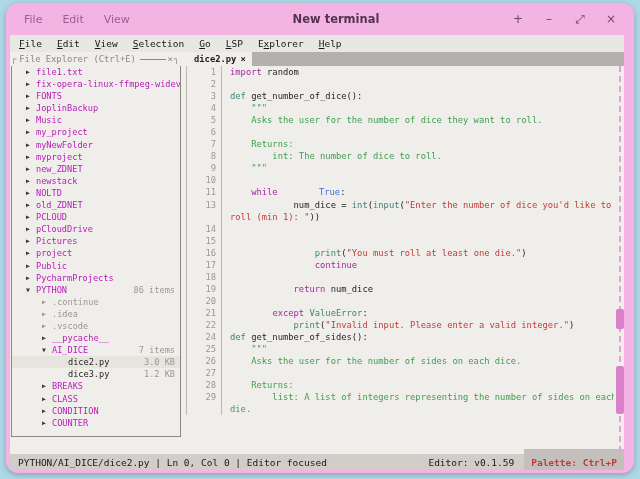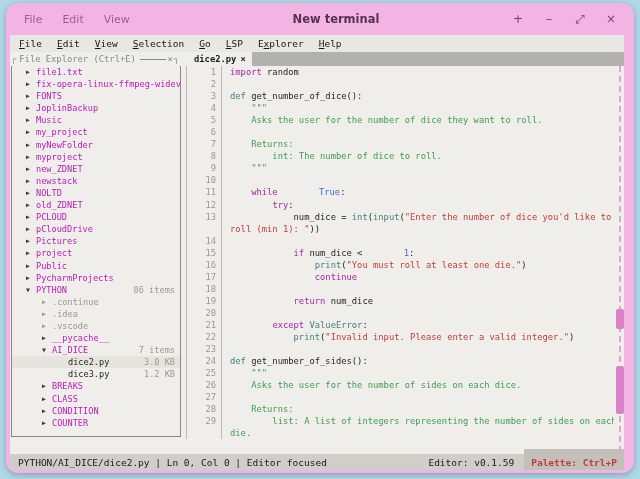--- a/index.html
+++ b/index.html
@@ -280,33 +280,31 @@
             <div class="erow"><span class="gut">2</span><span class="codetxt"></span></div>
             <div class="erow"><span class="gut">3</span><span class="codetxt"><span class="t-b">def</span><span class="t-d"> get_number_of_dice():</span></span></div>
             <div class="erow"><span class="gut">4</span><span class="codetxt"><span class="t-g">    """</span></span></div>
             <div class="erow"><span class="gut">5</span><span class="codetxt"><span class="t-g">    Asks the user for the number of dice they want to roll.</span></span></div>
             <div class="erow"><span class="gut">6</span><span class="codetxt"></span></div>
             <div class="erow"><span class="gut">7</span><span class="codetxt"><span class="t-g">    Returns:</span></span></div>
             <div class="erow"><span class="gut">8</span><span class="codetxt"><span class="t-g">        int: The number of dice to roll.</span></span></div>
             <div class="erow"><span class="gut">9</span><span class="codetxt"><span class="t-g">    """</span></span></div>
             <div class="erow"><span class="gut">10</span><span class="codetxt"></span></div>
             <div class="erow"><span class="gut">11</span><span class="codetxt"><span class="t-d">    </span><span class="t-k">while</span><span class="t-d"> </span><span class="t-c">True</span><span class="t-d">:</span></span></div>
-            <div class="erow"><span class="gut">12</span><span class="codetxt"><span class="t-d">        </span><span class="t-k">try</span><span class="t-d">:</span></span></div>
             <div class="erow"><span class="gut">13</span><span class="codetxt"><span class="t-d">            num_dice = </span><span class="t-b">int</span><span class="t-d">(</span><span class="t-b">input</span><span class="t-d">(</span><span class="t-s">"Enter the number of dice you'd like to</span></span></div>
             <div class="erow"><span class="gut"></span><span class="codetxt"><span class="t-s">roll (min 1): "</span><span class="t-d">))</span></span></div>
             <div class="erow"><span class="gut">14</span><span class="codetxt"></span></div>
-            <div class="erow"><span class="gut">15</span><span class="codetxt"><span class="t-d">            </span><span class="t-k">if</span><span class="t-d"> num_dice &lt; </span><span class="t-c">1</span><span class="t-d">:</span></span></div>
+            <div class="erow"><span class="gut">15</span></div>
             <div class="erow"><span class="gut">16</span><span class="codetxt"><span class="t-d">                </span><span class="t-b">print</span><span class="t-d">(</span><span class="t-s">"You must roll at least one die."</span><span class="t-d">)</span></span></div>
             <div class="erow"><span class="gut">17</span><span class="codetxt"><span class="t-d">                </span><span class="t-k">continue</span></span></div>
             <div class="erow"><span class="gut">18</span><span class="codetxt"></span></div>
             <div class="erow"><span class="gut">19</span><span class="codetxt"><span class="t-d">            </span><span class="t-k">return</span><span class="t-d"> num_dice</span></span></div>
             <div class="erow"><span class="gut">20</span><span class="codetxt"></span></div>
             <div class="erow"><span class="gut">21</span><span class="codetxt"><span class="t-d">        </span><span class="t-k">except</span><span class="t-d"> </span><span class="t-b">ValueError</span><span class="t-d">:</span></span></div>
             <div class="erow"><span class="gut">22</span><span class="codetxt"><span class="t-d">            </span><span class="t-b">print</span><span class="t-d">(</span><span class="t-s">"Invalid input. Please enter a valid integer."</span><span class="t-d">)</span></span></div>
-            <div class="erow"><span class="gut">23</span><span class="codetxt"></span></div>
             <div class="erow"><span class="gut">24</span><span class="codetxt"><span class="t-b">def</span><span class="t-d"> get_number_of_sides():</span></span></div>
             <div class="erow"><span class="gut">25</span><span class="codetxt"><span class="t-g">    """</span></span></div>
             <div class="erow"><span class="gut">26</span><span class="codetxt"><span class="t-g">    Asks the user for the number of sides on each dice.</span></span></div>
             <div class="erow"><span class="gut">27</span><span class="codetxt"></span></div>
             <div class="erow"><span class="gut">28</span><span class="codetxt"><span class="t-g">    Returns:</span></span></div>
             <div class="erow"><span class="gut">29</span><span class="codetxt"><span class="t-g">        list: A list of integers representing the number of sides on each</span></span></div>
             <div class="erow"><span class="gut"></span><span class="codetxt"><span class="t-g">die.</span></span></div>
           </div>
         <div class="scrolldash"></div>
         <div class="sbnotch1"></div>

